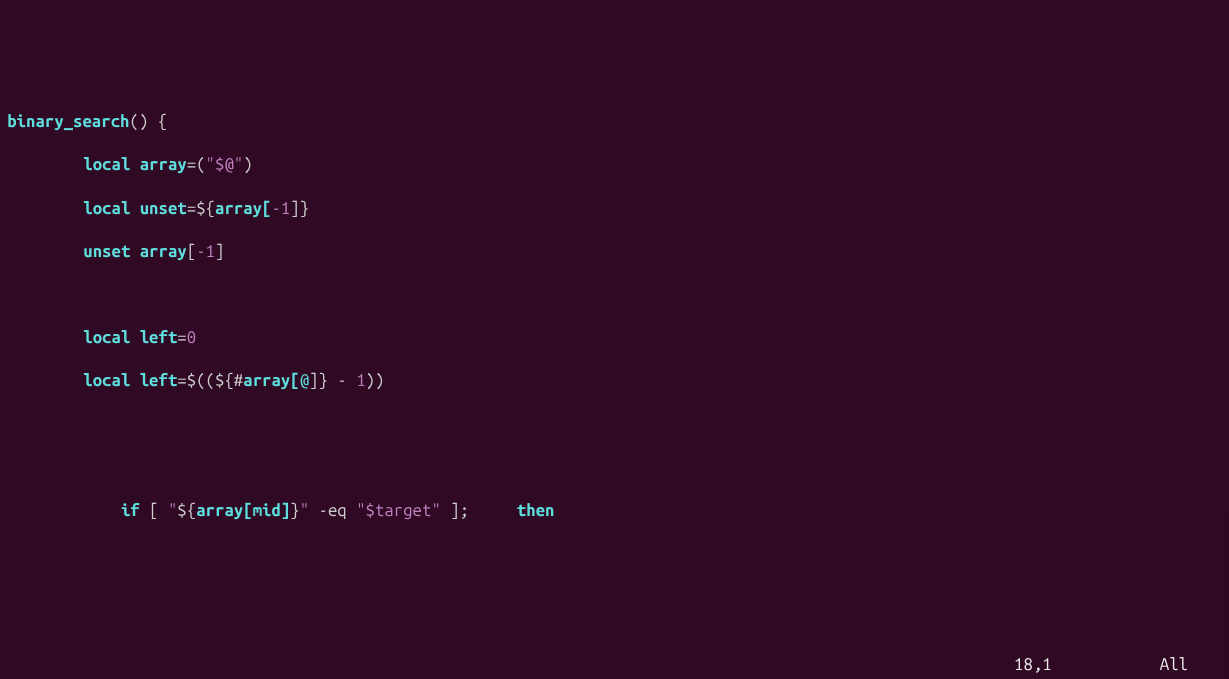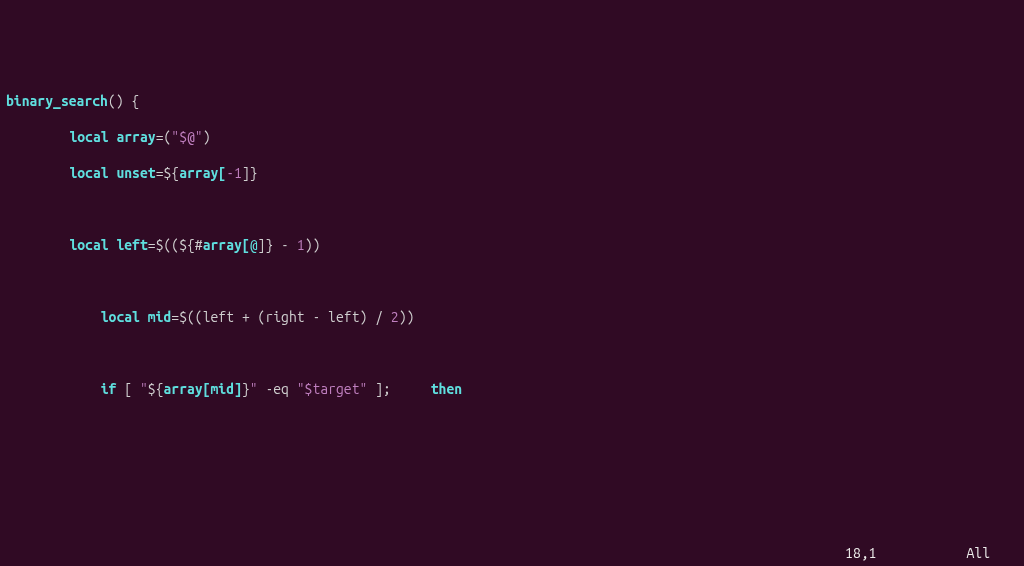--- a/index.html
+++ b/index.html
@@ -43,24 +43,25 @@
 </style>
 </head>
 <body>
 
 <div class="editor">
 <div class="line"></div>
 <div class="line"></div>
 <div class="line"><span class="func">binary_search</span><span class="op">() {</span></div>
 <div class="line">    <span class="keyword">local</span> <span class="var">array</span><span class="op">=(</span><span class="str">"$@"</span><span class="op">)</span></div>
 <div class="line">    <span class="keyword">local</span> <span class="var">unset</span><span class="op">=</span><span class="op">${</span><span class="var">array[</span><span class="num">-1</span><span class="op">]}</span></div>
+<div class="line">    <span class="keyword">unset</span> <span class="var">array</span><span class="op">[</span><span class="num">-1</span><span class="op">]</span></div>
 <div class="line"></div>
+<div class="line">    <span class="keyword">local</span> <span class="var">left</span><span class="op">=</span><span class="num">0</span></div>
 <div class="line">    <span class="keyword">local</span> <span class="var">left</span><span class="op">=</span><span class="op">$((${#</span><span class="var">array[</span><span class="specialchar">@</span><span class="op">]} - </span><span class="num">1</span><span class="op">))</span></div>
 <div class="line"></div>
-<div class="line">        <span class="keyword">local</span> <span class="var">mid</span><span class="op">=</span><span class="op">$((left + (right - left) / </span><span class="num">2</span><span class="op">))</span></div>
 <div class="line"></div>
 <div class="line">        <span class="keyword">if</span><span class="op"> [ </span><span class="str">"<span class="op">${</span><span class="var">array[mid]</span><span class="op">}</span>"</span><span class="op"> -eq </span><span class="str">"$target"</span><span class="op"> ]; </span><span class="keyword">then</span></div>
 
 
 
 
 
 
 
 

